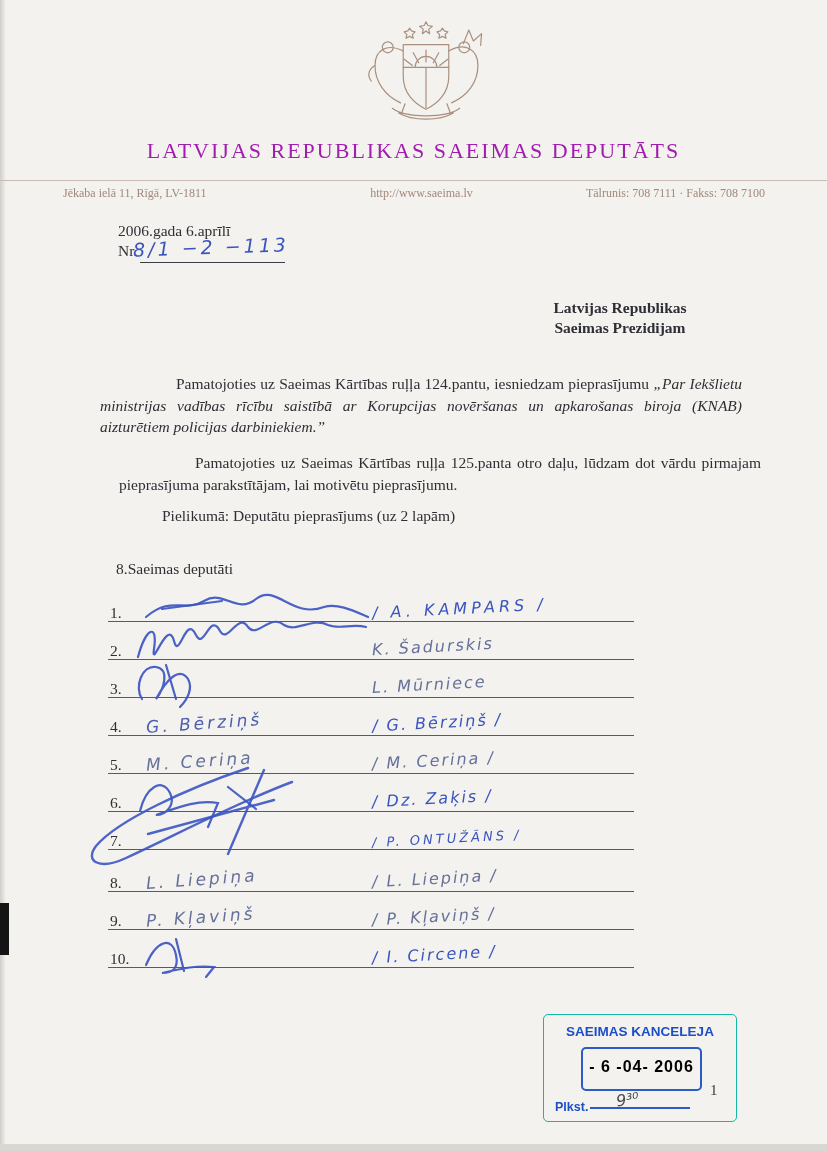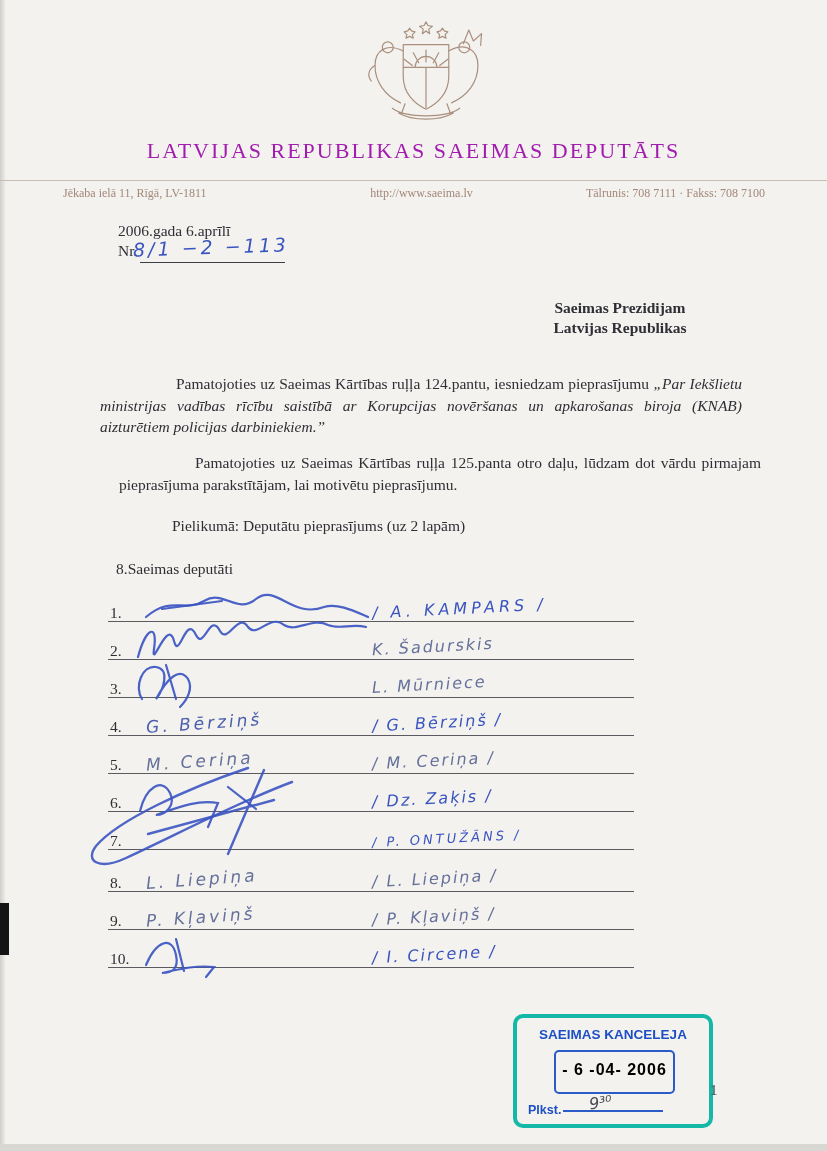--- a/index.html
+++ b/index.html
@@ -35,41 +35,41 @@
 
   .addressee{position:absolute;left:500px;top:298px;width:240px;text-align:center;
         font-weight:bold;font-size:15.5px;line-height:20px;}
 
   
   .para{position:absolute;left:100px;width:642px;margin:0;font-size:15.5px;line-height:21.5px;
         text-align:justify;}
   .p1{top:373px;text-indent:76px;}
   .p2{top:452px;text-indent:76px;margin-left:19px;}
   .p1 em{font-family:"Liberation Serif",serif;}
-  .attachment{position:absolute;left:160px;top:505px;margin:12px;font-size:15.5px;}
+  .attachment{position:absolute;left:160px;top:505px;margin:2px;font-size:15.5px;}
 
   
   .sig-heading{position:absolute;left:116px;top:560px;font-size:15.5px;}
   .sig-row{position:absolute;left:108px;width:526px;height:33px;border-bottom:1.4px solid #5a5a60;}
   .sig-no{position:absolute;left:2px;bottom:-1px;font-size:15.5px;}
   .sig-name{position:absolute;left:264px;bottom:3px;font-size:16px;letter-spacing:2px;
         font-family:"DejaVu Sans",sans-serif;font-style:italic;transform:rotate(-3deg);
         white-space:nowrap;color:#3a54bf;}
   .sig-script{position:absolute;left:38px;bottom:2px;font-size:17px;letter-spacing:3px;
         font-family:"DejaVu Sans",sans-serif;font-style:italic;transform:rotate(-4deg);
         white-space:nowrap;color:#4c5fae;}
   .gray-ink{color:#66719b;}
   .scribble{position:absolute;left:24px;bottom:-8px;overflow:visible;}
   .scribble path{stroke:#3c55c2;stroke-width:2.2;fill:none;stroke-linecap:round;opacity:.92;}
   .flourish{position:absolute;left:78px;top:762px;overflow:visible;pointer-events:none;}
   .flourish path{stroke:#3c55c2;stroke-width:2.4;fill:none;stroke-linecap:round;opacity:.9;}
 
   
-  .stamp{position:absolute;left:513px;top:1014px;width:192px;height:106px;
-        border:4px solid #14b8a6;border-radius:10px;}
+  .stamp{position:absolute;left:543px;top:1014px;width:192px;height:106px;
+        border:1px solid #14b8a6;border-radius:5px;}
   .stamp-title{position:absolute;left:0;top:9px;width:100%;text-align:center;
         font-family:"Liberation Sans",sans-serif;font-weight:bold;font-size:13.5px;color:#1d4ec6;}
   .stamp-datebox{position:absolute;left:37px;top:32px;width:117px;height:40px;
         border:2px solid #2b5bc7;border-radius:5px;}
   .stamp-date{position:absolute;left:0;top:9px;width:100%;text-align:center;
         font-family:"Liberation Sans",sans-serif;font-weight:bold;font-size:16px;
         color:#000000;letter-spacing:1px;}
   .stamp-time-label{position:absolute;left:11px;bottom:7px;font-family:"Liberation Sans",sans-serif;
         font-weight:bold;font-size:12.5px;color:#1d4ec6;}
   .stamp-time-line{position:absolute;left:46px;bottom:12px;width:100px;border-top:2px solid #2b5bc7;}
@@ -111,22 +111,22 @@
     <span class="addr-left">Jēkaba ielā 11, Rīgā, LV-1811</span>
     <span class="addr-right">Tālrunis: 708 7111 · Fakss: 708 7100</span>
   </div>
 
   <div class="date-line">2006.gada 6.aprīlī</div>
   <div class="nr-line">Nr.</div>
   <div class="nr-underline"></div>
   <div class="nr-value hand">8/1 −2 −113</div>
 
   <div class="addressee">
+    <div>Latvijas Republikas</div>
     <div>Saeimas Prezidijam</div>
-    <div>Latvijas Republikas</div>
   </div>
 
   <p class="para p1"><span>Pamatojoties uz Saeimas Kārtības ruļļa 124.pantu, iesniedzam pieprasījumu </span><em>„Par Iekšlietu ministrijas vadības rīcību saistībā ar Korupcijas novēršanas un apkarošanas biroja (KNAB) aizturētiem policijas darbiniekiem.”</em></p>
   <p class="para p2">Pamatojoties uz Saeimas Kārtības ruļļa 125.panta otro daļu, lūdzam dot vārdu pirmajam pieprasījuma parakstītājam, lai motivētu pieprasījumu.</p>
   <p class="attachment">Pielikumā: Deputātu pieprasījums (uz 2 lapām)</p>
 
   <div class="sig-heading">8.Saeimas deputāti</div>
 
   <div class="sig-row" style="top:588px">
     <span class="sig-no">1.</span>

